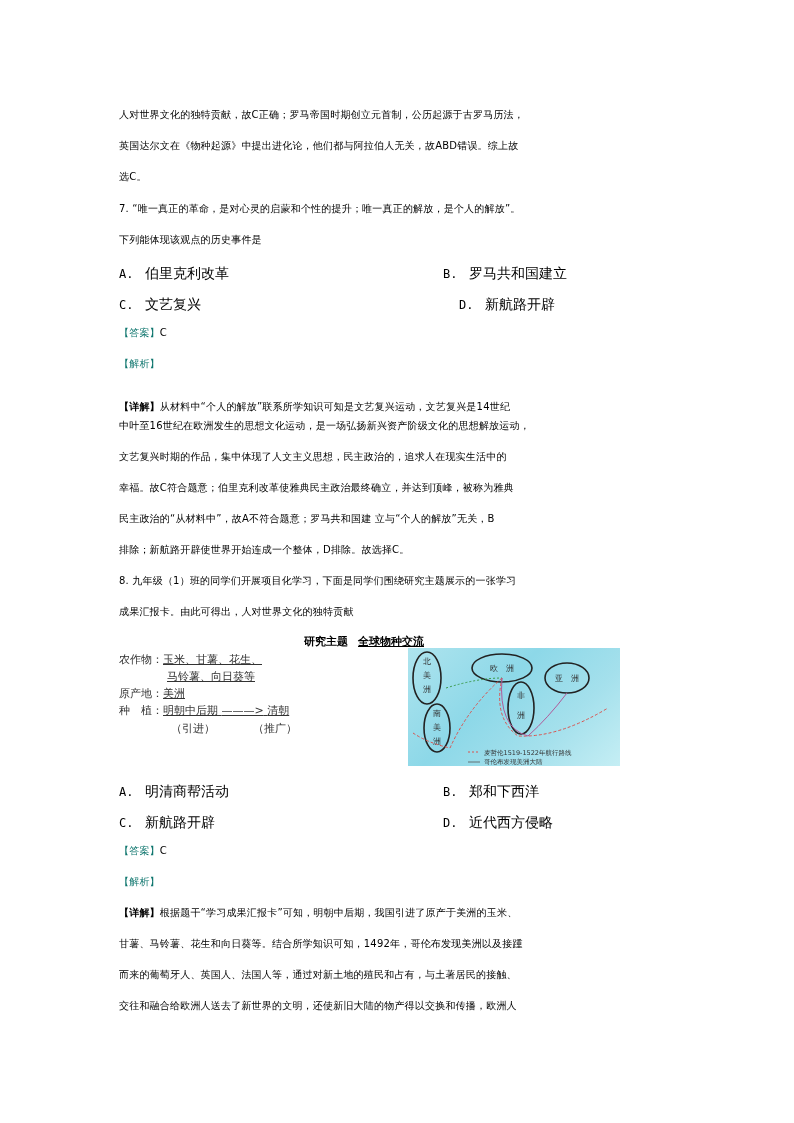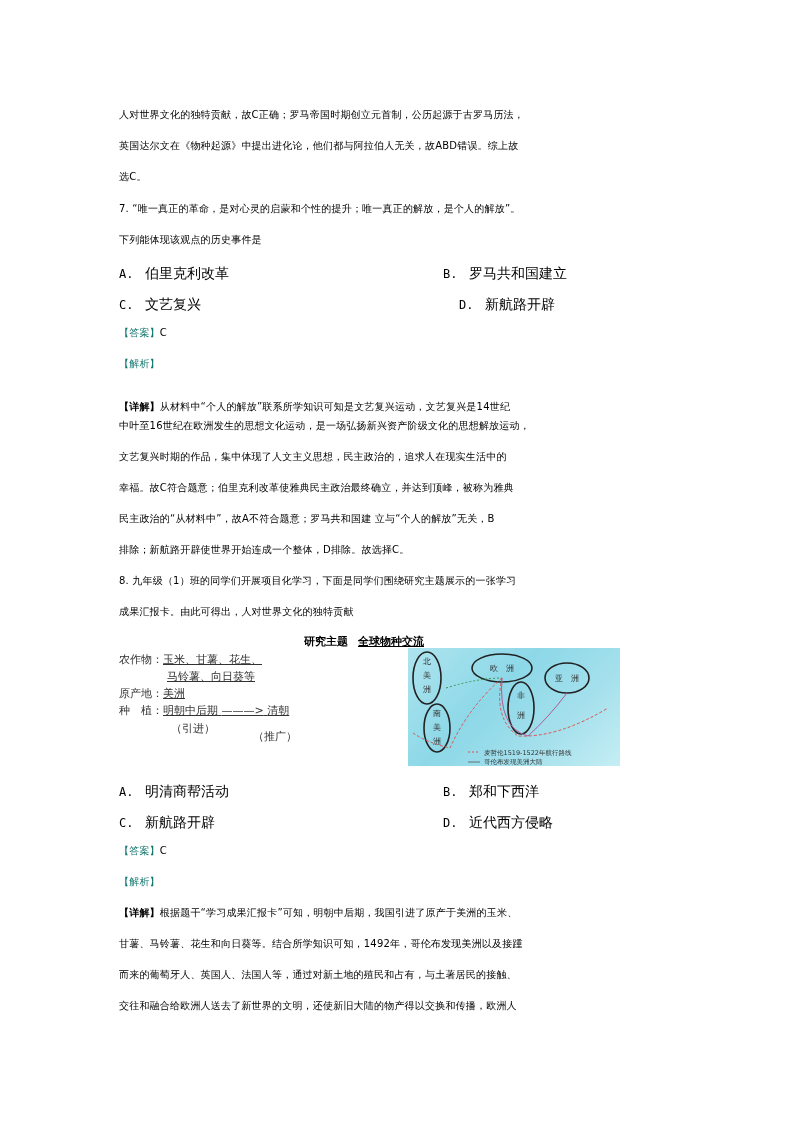--- a/index.html
+++ b/index.html
@@ -67,21 +67,21 @@
   <div class="row" style="top:35px; left:48px">
     <u>马铃薯、向日葵等</u>
   </div>
   <div class="row" style="top:52px">
     <span>原产地：</span><u>美洲</u>
   </div>
   <div class="row" style="top:69px">
     <span>种　植：</span><u><span>明朝中后期</span> <span>———&gt;</span> <span>清朝</span></u>
   </div>
   <div class="row" style="top:87px; left:52px">（引进）</div>
-  <div class="row" style="top:95px; left:134px">（推广）</div>
+  <div class="row" style="top:87px; left:134px">（推广）</div>
 
   <div class="map">
     <svg width="212" height="118" viewBox="0 0 212 118">
       <ellipse cx="19" cy="30" rx="14" ry="26" fill="none" stroke="#222" stroke-width="1.6"></ellipse>
       <ellipse cx="29" cy="80" rx="13" ry="24" fill="none" stroke="#222" stroke-width="1.6"></ellipse>
       <ellipse cx="94" cy="20" rx="30" ry="14" fill="none" stroke="#222" stroke-width="1.6"></ellipse>
       <ellipse cx="113" cy="60" rx="13" ry="26" fill="none" stroke="#222" stroke-width="1.6"></ellipse>
       <ellipse cx="159" cy="30" rx="22" ry="15" fill="none" stroke="#222" stroke-width="1.6"></ellipse>
       <text x="19" y="16" font-size="8" text-anchor="middle" fill="#333">北</text>
       <text x="19" y="30" font-size="8" text-anchor="middle" fill="#333">美</text>

